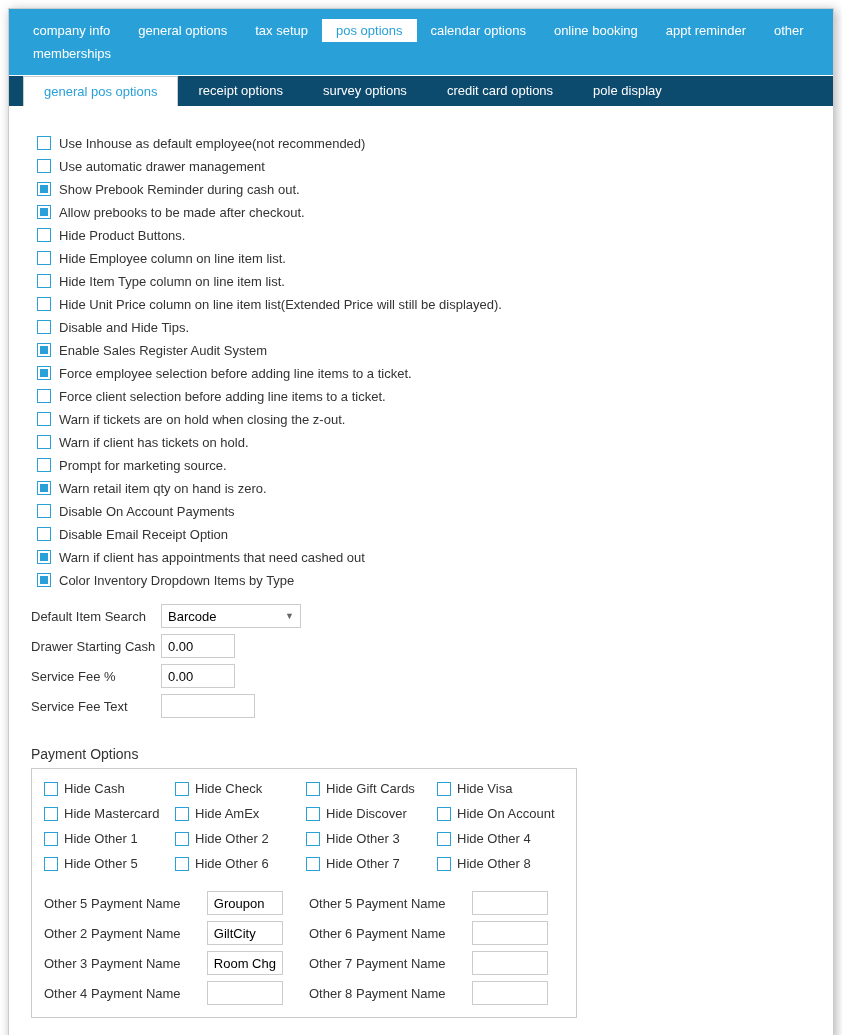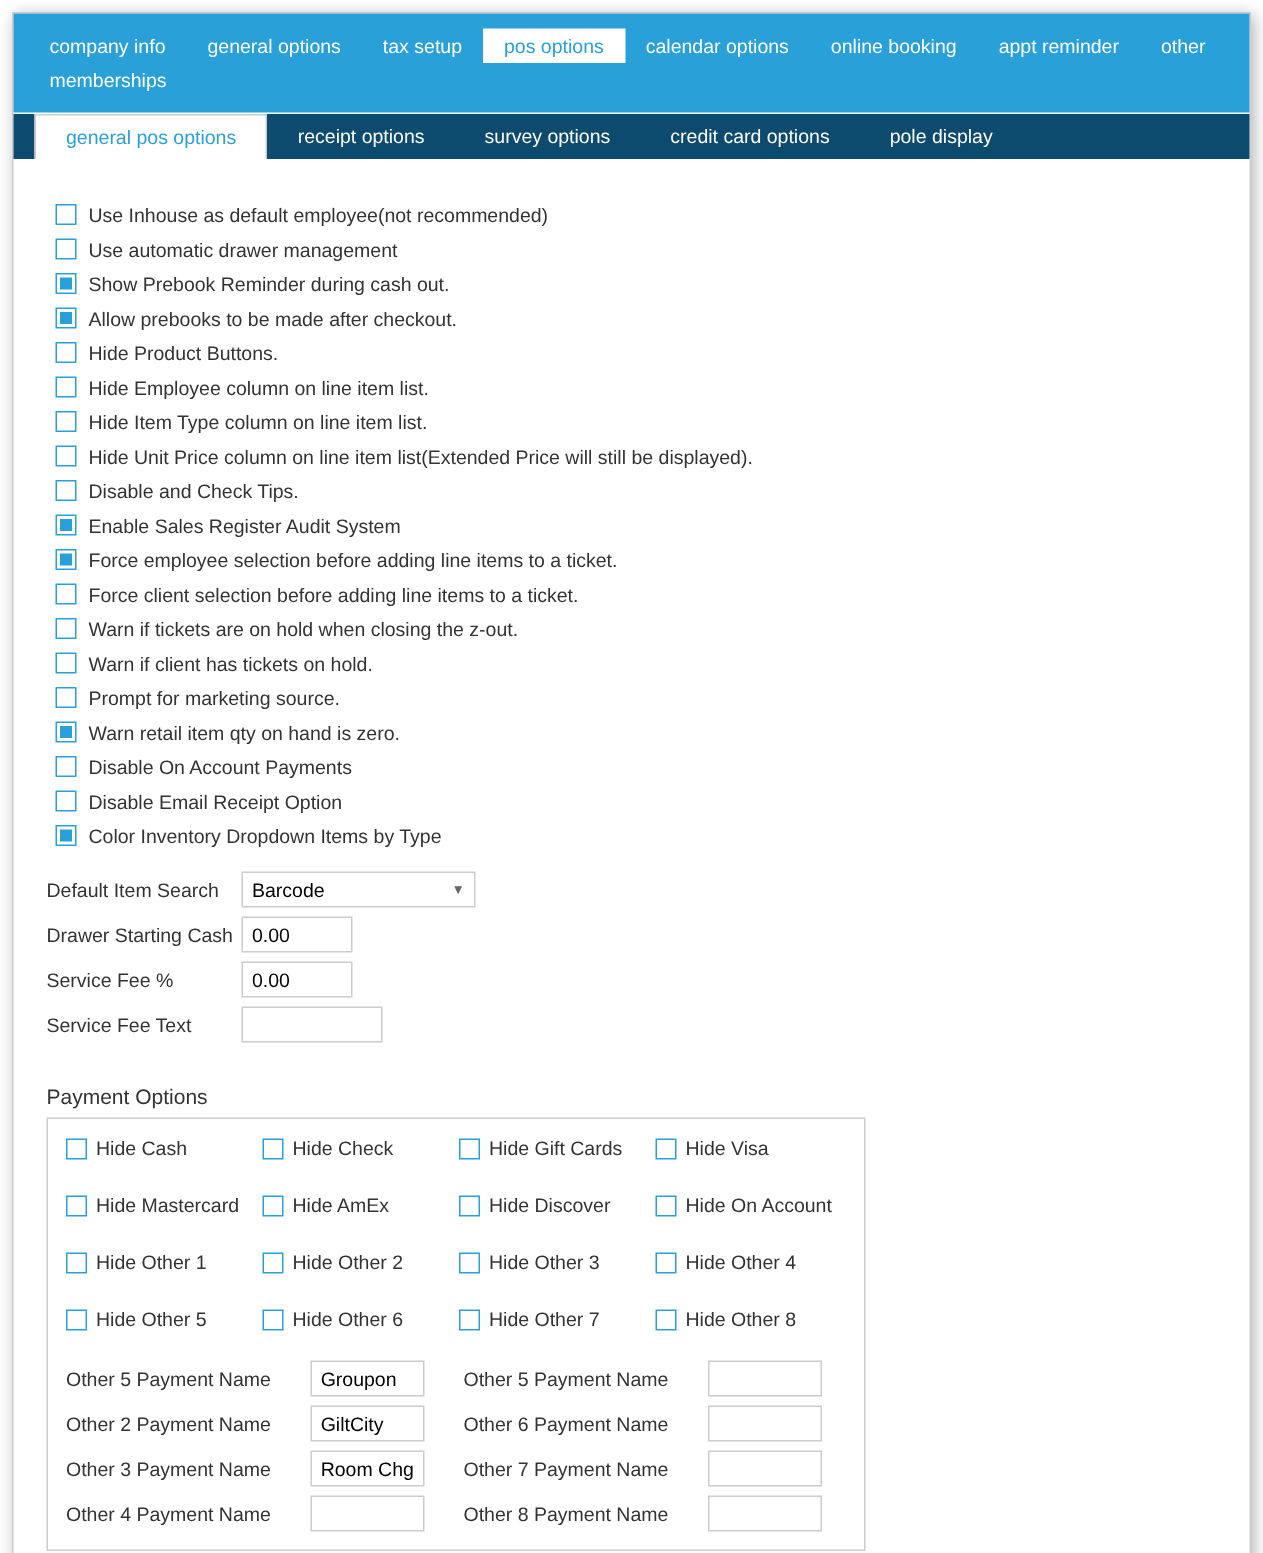--- a/index.html
+++ b/index.html
@@ -100,21 +100,21 @@
       border: 1px solid #ccc;
       padding: 3px 6px;
       font-size: 13px;
       width: 74px;
       height: 24px;
     }
     .select {
       border: 1px solid #ccc;
       padding: 3px 6px;
       font-size: 13px;
-      width: 156px;
+      width: 140px;
       height: 24px;
       display: flex;
       align-items: center;
       justify-content: space-between;
       cursor: pointer;
       background: #fff;
     }
     .select-arrow {
       font-size: 9px;
       color: #666;
@@ -126,21 +126,21 @@
       margin-bottom: 6px;
     }
     .fieldset {
       border: 1px solid #ccc;
       padding: 12px 12px 12px 12px;
       width: 546px;
     }
     .payment-grid {
       display: grid;
       grid-template-columns: repeat(4, 1fr);
-      gap: 23px 4px;
+      gap: 10px 4px;
       margin-bottom: 20px;
     }
     .payment-cell {
       display: flex;
       align-items: center;
       gap: 6px;
     }
     .payment-names {
       display: grid;
       grid-template-columns: auto auto auto auto;
@@ -214,21 +214,21 @@
         <div class="checkbox-row">
           <span class="checkbox"></span>
           <span class="checkbox-label">Hide Item Type column on line item list.</span>
         </div>
         <div class="checkbox-row">
           <span class="checkbox"></span>
           <span class="checkbox-label">Hide Unit Price column on line item list(Extended Price will still be displayed).</span>
         </div>
         <div class="checkbox-row">
           <span class="checkbox"></span>
-          <span class="checkbox-label">Disable and Check Tips.</span>
+          <span class="checkbox-label">Disable and Hide Tips.</span>
         </div>
         <div class="checkbox-row">
           <span class="checkbox checked"></span>
           <span class="checkbox-label">Enable Sales Register Audit System</span>
         </div>
         <div class="checkbox-row">
           <span class="checkbox checked"></span>
           <span class="checkbox-label">Force employee selection before adding line items to a ticket.</span>
         </div>
         <div class="checkbox-row">
@@ -251,20 +251,24 @@
           <span class="checkbox checked"></span>
           <span class="checkbox-label">Warn retail item qty on hand is zero.</span>
         </div>
         <div class="checkbox-row">
           <span class="checkbox"></span>
           <span class="checkbox-label">Disable On Account Payments</span>
         </div>
         <div class="checkbox-row">
           <span class="checkbox"></span>
           <span class="checkbox-label">Disable Email Receipt Option</span>
+        </div>
+        <div class="checkbox-row">
+          <span class="checkbox checked"></span>
+          <span class="checkbox-label">Warn if client has appointments that need cashed out</span>
         </div>
         <div class="checkbox-row">
           <span class="checkbox checked"></span>
           <span class="checkbox-label">Color Inventory Dropdown Items by Type</span>
         </div>
       </div>
 
     <div style="height:8px"></div>
 
     <div class="field-row">

